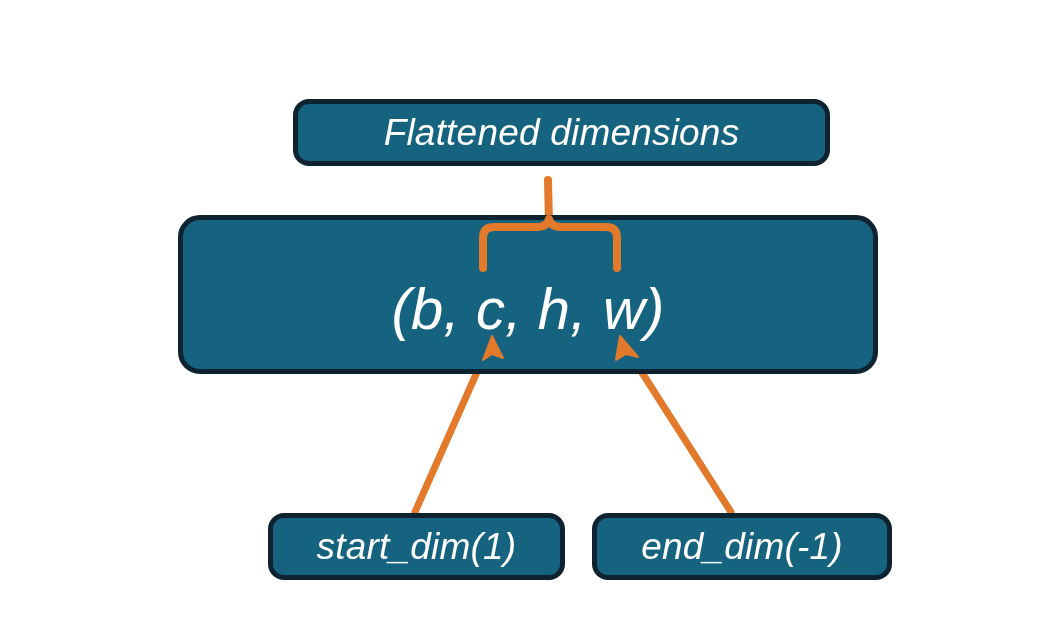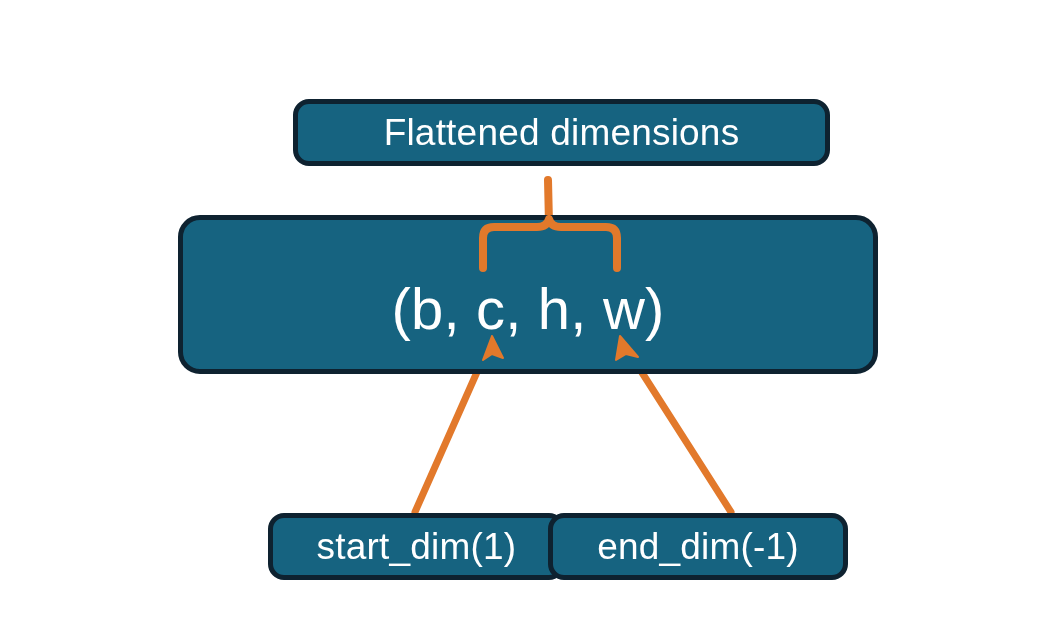--- a/index.html
+++ b/index.html
@@ -9,20 +9,21 @@
   }
   body {
     font-family: "Liberation Sans", sans-serif;
   }
   #canvas {
     position: relative;
     width: 1038px;
     height: 632px;
     background: #ffffff;
     overflow: hidden;
+    font-style: italic;
   }
   .node {
     position: absolute;
     box-sizing: border-box;
     background: #166380;
     border: 5px solid #0e2230;
     border-radius: 16px;
     display: flex;
     align-items: center;
     justify-content: center;
@@ -56,21 +57,21 @@
   }
   #node-start {
     left: 268px;
     top: 513px;
     width: 297px;
     height: 67px;
     font-size: 37px;
     text-align: center;
   }
   #node-end {
-    left: 548px;
+    left: 592px;
     top: 513px;
     width: 300px;
     height: 67px;
     font-size: 37px;
   }
   #overlay {
     position: absolute;
     left: 0;
     top: 0;
     width: 1038px;

